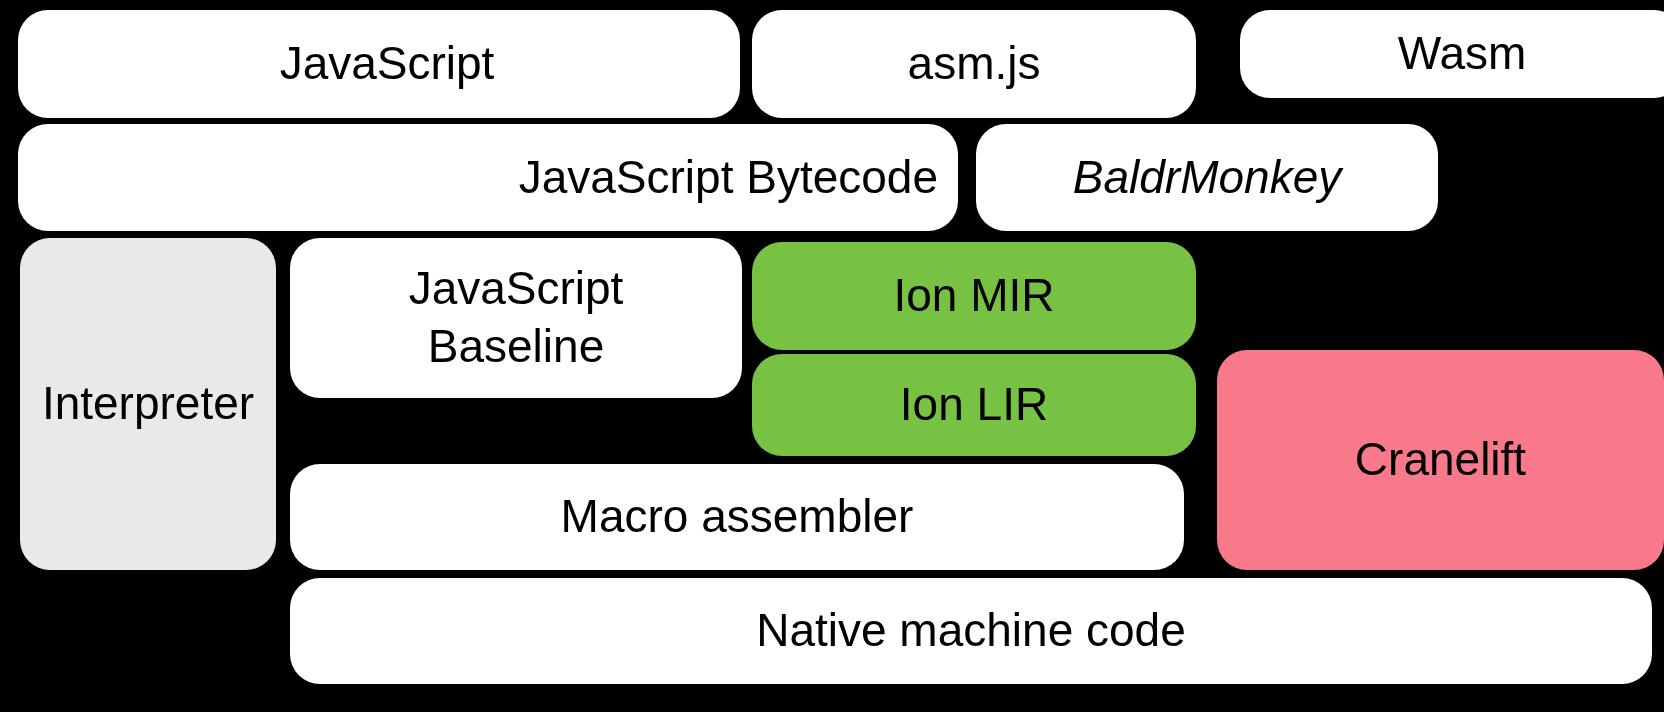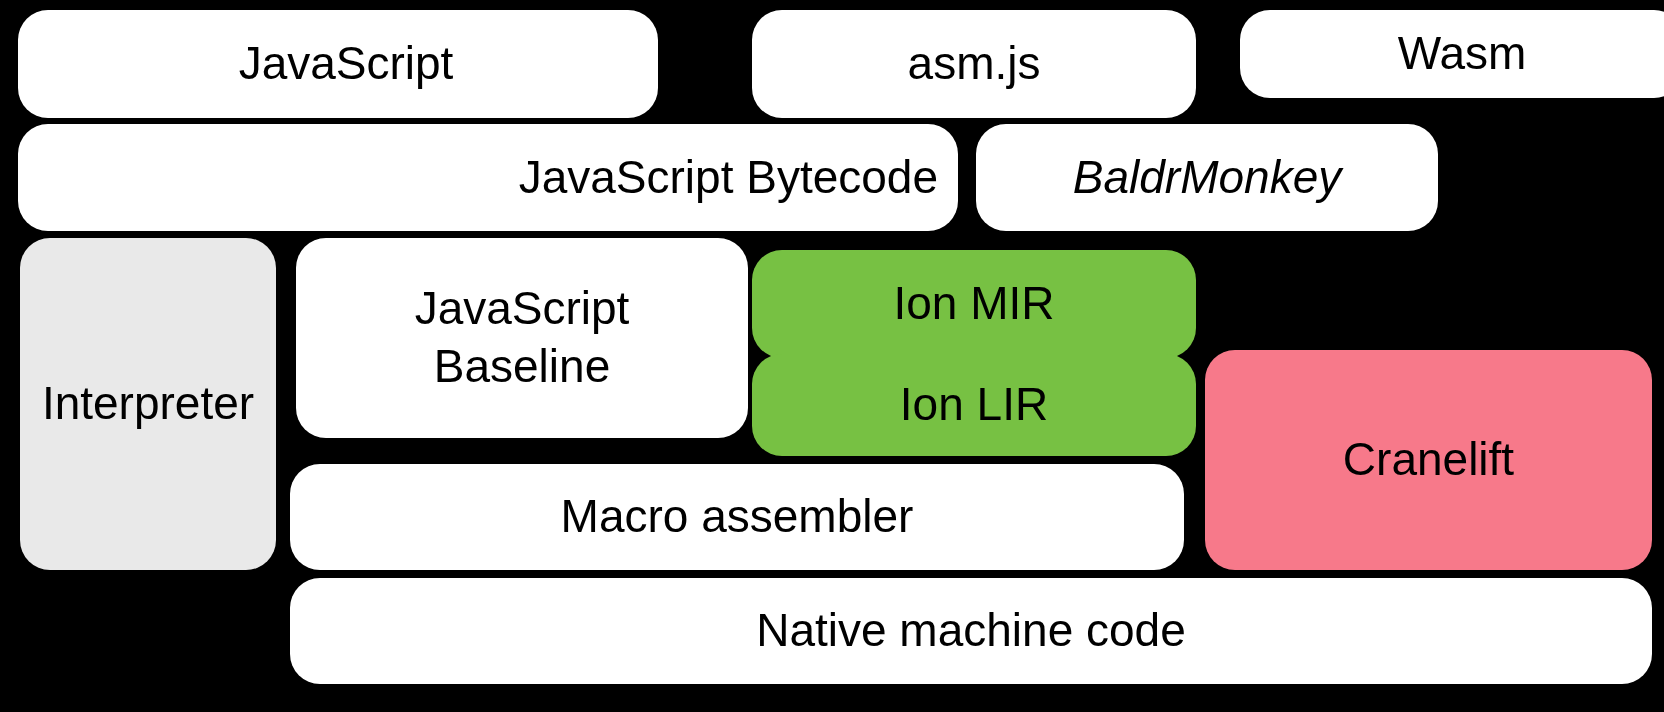--- a/index.html
+++ b/index.html
@@ -23,59 +23,59 @@
     justify-content: center;
     text-align: center;
     box-sizing: border-box;
     color: var(--text, #000);
     font-size: 46px;
     line-height: 1.26;
   }
   .box.white { background: var(--box-white, #fff); }
   .box.gray  { background: var(--box-gray, #e9e9e9); text-align: right; }
   .box.green { background: var(--box-green, #77c143); }
-  .box.pink  { background: var(--box-pink, #f7798a); }
+  .box.pink  { background: var(--box-pink, #f7798a); margin-left: 12px; }
   .box .label {
     display: block;
     padding: 0 20px;
   }
   
   .box.wrap-narrow .label {
     max-width: 360px;
   }
 </style>
 </head>
 <body>
 
 <div class="canvas">
 
-  <div class="box white" style="left:18px; top:10px; width:640px; height:108px;padding-left:16px;">
+  <div class="box white" style="left:18px; top:10px; width:722px; height:108px;padding-left:16px;">
     <span class="label">JavaScript</span>
   </div>
   <div class="box white" style="left:752px; top:10px; width:444px; height:108px;">
     <span class="label">asm.js</span>
   </div>
   <div class="box white" style="left:1208px; top:10px; width:444px; height:88px;margin-left:32px;">
     <span class="label">Wasm</span>
   </div>
 
   <div class="box white" style="left:18px; top:124px; width:940px; height:107px;justify-content:flex-end;">
     <span class="label">JavaScript Bytecode</span>
   </div>
   <div class="box white" style="left:976px; top:124px; width:462px; height:107px;font-style:italic;">
     <span class="label">BaldrMonkey</span>
   </div>
 
   <div class="box gray" style="left:20px; top:238px; width:256px; height:332px;">
     <span class="label" style="padding:0 8px;">Interpreter</span>
   </div>
-  <div class="box white wrap-narrow" style="left:296px; top:238px; width:452px; height:200px;">
+  <div class="box white wrap-narrow" style="left:290px; top:238px; width:452px; height:160px;">
     <span class="label">JavaScript Baseline</span>
   </div>
-  <div class="box green" style="left:752px; top:250px; width:444px; height:108px;">
+  <div class="box green" style="left:752px; top:242px; width:444px; height:108px;">
     <span class="label">Ion MIR</span>
   </div>
   <div class="box green" style="left:752px; top:354px; width:444px; height:102px;">
     <span class="label">Ion LIR</span>
   </div>
   <div class="box pink" style="left:1205px; top:350px; width:447px; height:220px;">
     <span class="label">Cranelift</span>
   </div>
 
   <div class="box white" style="left:290px; top:464px; width:894px; height:106px;text-align:right;">

